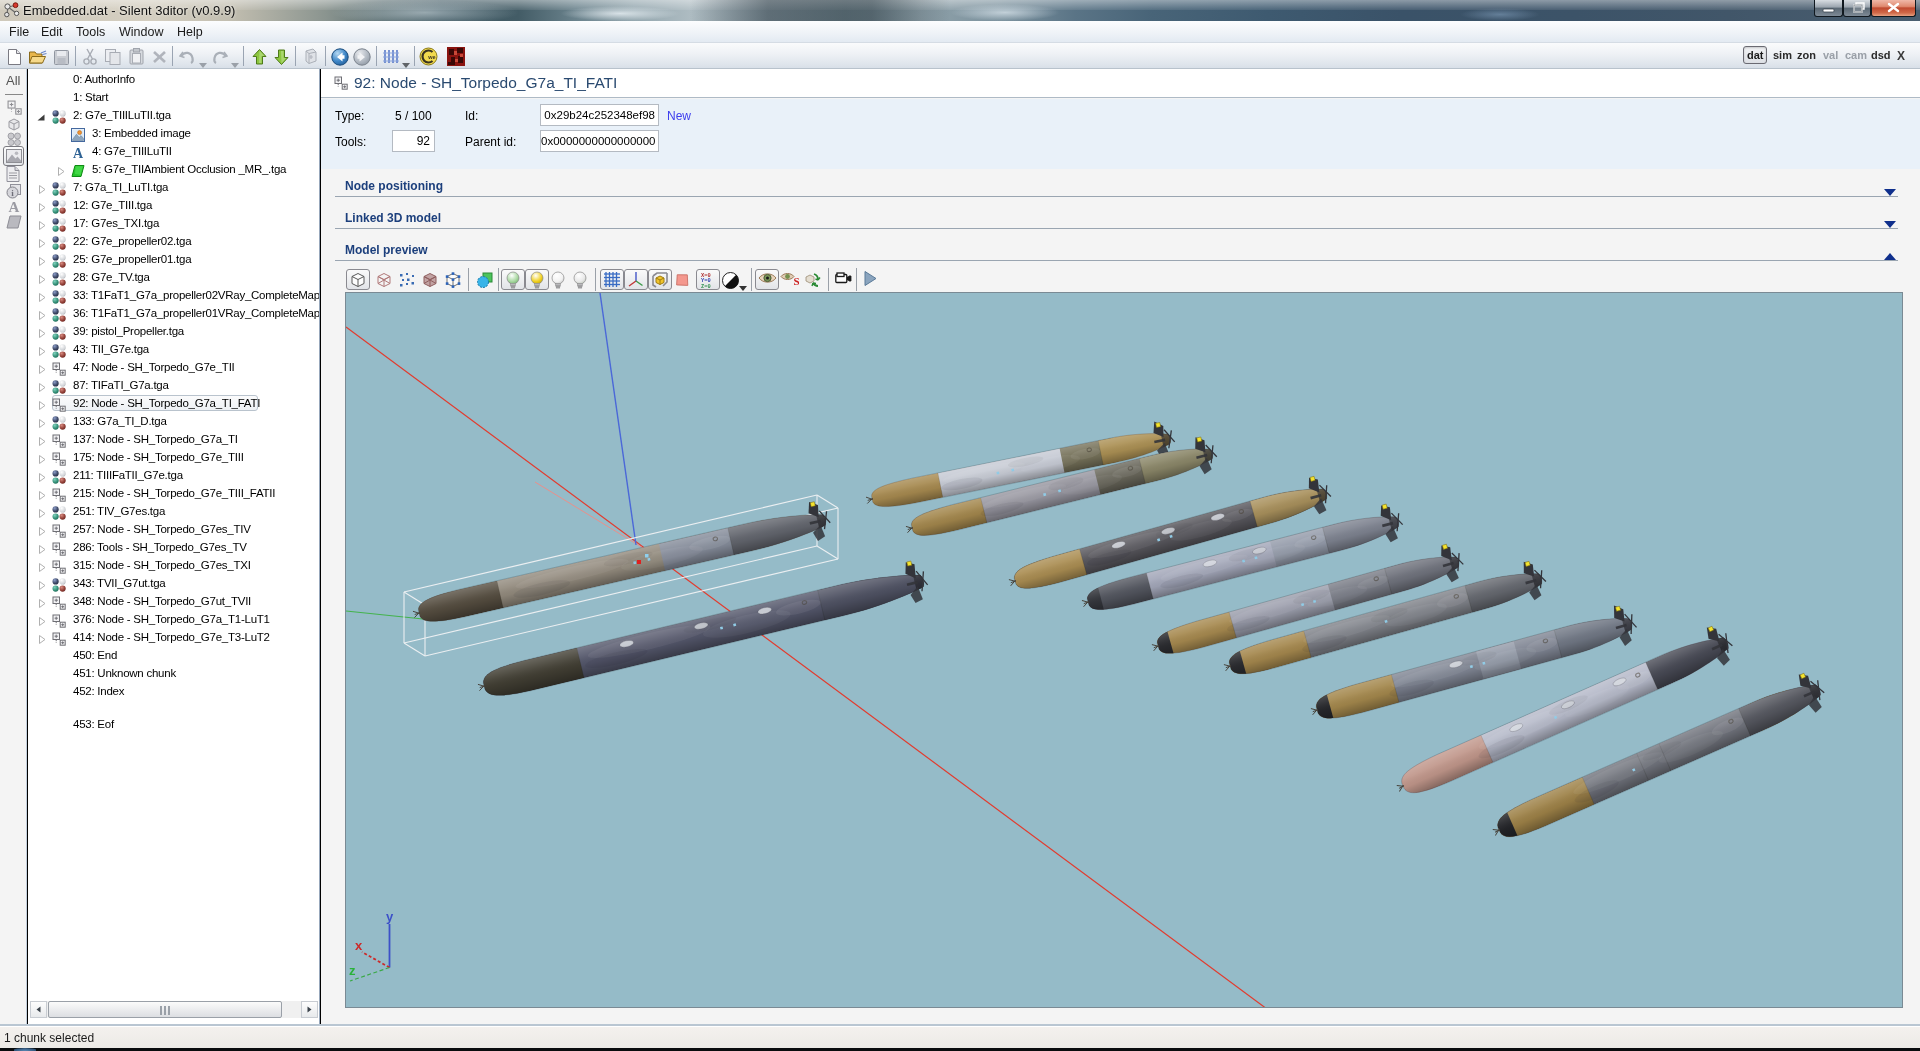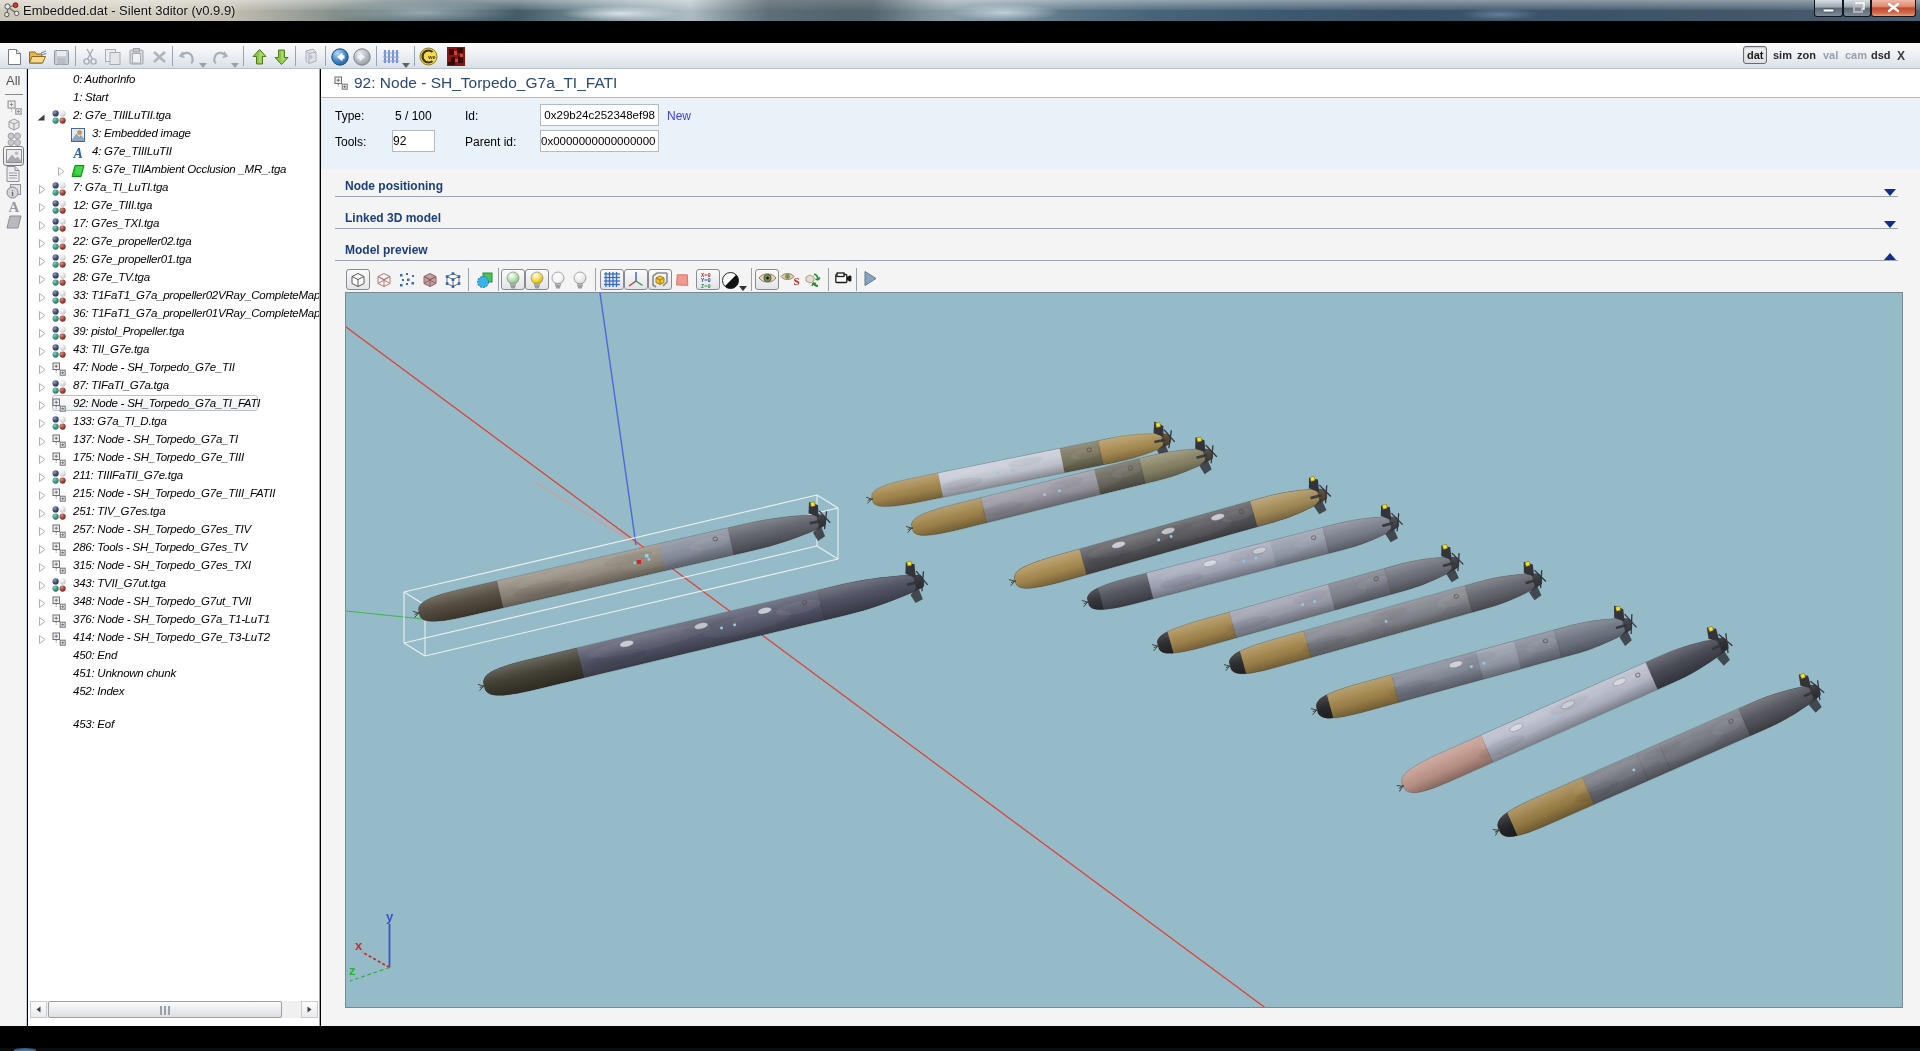--- a/index.html
+++ b/index.html
@@ -6,21 +6,21 @@
 #titlebar { position:absolute; left:0; top:0; width:1920px; height:21px;
   background:linear-gradient(90deg,#cfc9bb 0%,#d4cec0 8%,#c2beb0 12%,#8a948f 17%,#5a6e72 20%,#3f5862 23%,#435c66 27%,#6a828c 30%,#93a6ae 33%,#aebcc2 36%,#9cacb4 40%,#84989f 44%,#90a2aa 48%,#7c929e 52%,#5a7486 56%,#486478 60%,#3e5a70 66%,#3a5268 73%,#3c5368 82%,#415669 90%,#4a5e70 100%);
 }
 #titlebar .sheen { position:absolute; left:0; top:0; width:100%; height:10px; background:linear-gradient(rgba(255,255,255,0.42),rgba(255,255,255,0.08)); }
 #titletext { position:absolute; left:23px; top:3px; font-size:13px; color:#101010; text-shadow:0 0 3px rgba(255,255,255,0.8); }
 #menubar { position:absolute; left:0; top:21px; width:1920px; height:22px; background:linear-gradient(#fcfdfe,#eef2f7 60%,#e3eaf2); border-bottom:1px solid #d5dce4; }
 .menu { position:absolute; top:3.5px; font-size:12.5px; color:#1a1a1a; }
 #toolbar { position:absolute; left:0; top:43px; width:1920px; height:26px; background:linear-gradient(#fafbfc,#eef1f5 45%,#dfe5ec 85%,#d8dfe8); border-bottom:1px solid #b8c2cc; }
 .ftab { position:absolute; top:6px; font-size:11px; font-weight:bold; }
 #leftstrip { position:absolute; left:0; top:69px; width:27px; height:957px; background:#f4f4f4; border-right:1px solid #c2cedc; }
-#tree { position:absolute; left:28px; top:69px; width:292px; height:957px; background:#ffffff; border-right:1px solid #98a8bc; overflow:hidden; font-size:11.5px; letter-spacing:-0.25px; color:#000;font-style:italic; }
+#tree { position:absolute; left:28px; top:69px; width:292px; height:957px; background:#ffffff; border-right:1px solid #98a8bc; overflow:hidden; font-size:11.5px; letter-spacing:-0.25px; color:#000; }
 #rightpanel { position:absolute; left:321px; top:69px; width:1599px; height:957px; background:#f4f4f4; }
 #statusbar { position:absolute; left:0; top:1026px; width:1920px; height:22px; background:linear-gradient(#f4f1ee,#eceae6); border-top:1px solid #fff; box-shadow:0 -2px 0 #b9c6d2; font-size:12px; color:#1a1a1a; }
 #taskbar { position:absolute; left:0; top:1048px; width:1920px; height:3px; background:#0a0c0e; }
 .winbtn { position:absolute; top:0; height:17px; border:1px solid #10181f; border-top:none; }
 </style></head>
 <body>
 <div id="win">
   <div id="titlebar">
     <div class="sheen"></div>
     <div style="position:absolute;left:330px;top:0;width:190px;height:21px;background:radial-gradient(ellipse at 50% 60%, rgba(220,230,235,0.55), rgba(220,230,235,0) 70%)"></div>
@@ -49,20 +49,27 @@
             <path d="M12,5 L12,3 L20,3 L20,9 L18,9" stroke-width="1.4"></path>
           </g>
           <rect x="10" y="5" width="8" height="7" fill="none" stroke="#3a444e" stroke-width="0.5"></rect>
         </svg></div>
     <div class="winbtn" style="left:1871px;width:45px;border-radius:0 0 3px 3px;background:linear-gradient(#f0b8a8 0%,#e08a70 40%,#c04a30 50%,#d06848 80%,#e8a080 100%)"><svg width="43" height="15">
           <g stroke="#fff" stroke-width="2.4" stroke-linecap="round">
             <line x1="17" y1="4" x2="26" y2="11"></line>
             <line x1="26" y1="4" x2="17" y2="11"></line>
           </g>
         </svg></div>
+  </div>
+  <div id="menubar">
+    <div class="menu" style="left:9px">File</div>
+    <div class="menu" style="left:41px">Edit</div>
+    <div class="menu" style="left:76px">Tools</div>
+    <div class="menu" style="left:119px">Window</div>
+    <div class="menu" style="left:177px">Help</div>
   </div>
   <div id="toolbar">
       <div style="position:absolute;left:8px;top:6px"><svg width="13" height="16" viewBox="0 0 13 16">
           <path d="M0.5,0.5 L8.5,0.5 L12.5,4.5 L12.5,15.5 L0.5,15.5 Z" fill="#fff" stroke="#7a7a82"></path>
           <path d="M8.5,0.5 L8.5,4.5 L12.5,4.5" fill="#e8e8ec" stroke="#7a7a82"></path>
         </svg></div>
 <div style="position:absolute;left:29px;top:7px"><svg width="18" height="14" viewBox="0 0 18 14">
           <path d="M0.5,2 L6,2 L7.5,4 L13,4 L13,13 L0.5,13 Z" fill="#e8b64c" stroke="#8a6a1a"></path>
           <path d="M3,6.5 L16.5,6.5 L13.5,13 L0.5,13 Z" fill="#f6d98a" stroke="#8a6a1a"></path>
           <path d="M12,3 L17,1 M13.5,4.5 L17.5,3.5" stroke="#6a86c8" stroke-width="1.2" fill="none"></path>
@@ -993,21 +1000,21 @@
           </g>
         </svg></div>
     <div style="position:absolute;left:33px;top:5px;font-size:15.5px;color:#2a4a70">92: Node - SH_Torpedo_G7a_TI_FATI</div>
     <div style="position:absolute;left:0;top:30px;width:1599px;height:70px;background:#e9f1f9"></div>
     <div style="position:absolute;left:14px;top:40px;font-size:12px">Type:</div>
     <div style="position:absolute;left:74px;top:40px;font-size:12px">5 / 100</div>
     <div style="position:absolute;left:144px;top:40px;font-size:12px">Id:</div>
     <div class="inp" style="position:absolute;left:219px;top:35px;width:119px;height:22px;background:#fff;border:1px solid #b4bac2;font-size:11.5px;text-align:right;line-height:20px;padding-right:3px">0x29b24c252348ef98</div>
     <div style="position:absolute;left:346px;top:40px;font-size:12px;color:#3d3dee">New</div>
     <div style="position:absolute;left:14px;top:66px;font-size:12px">Tools:</div>
-    <div class="inp" style="position:absolute;left:71px;top:61px;width:43px;height:22px;background:#fff;border:1px solid #b4bac2;font-size:12px;text-align:left;line-height:20px;padding-right:4px">92</div>
+    <div class="inp" style="position:absolute;left:71px;top:61px;width:43px;height:22px;background:#fff;border:1px solid #b4bac2;font-size:12px;text-align:right;line-height:20px;padding-right:4px">92</div>
     <div style="position:absolute;left:144px;top:66px;font-size:12px">Parent id:</div>
     <div class="inp" style="position:absolute;left:219px;top:61px;width:119px;height:22px;background:#fff;border:1px solid #b4bac2;font-size:11.5px;text-align:right;line-height:20px;padding-right:4px">0x0000000000000000</div>
     <div style="position:absolute;left:24px;top:110px;font-size:12px;font-weight:bold;color:#1c3f7c">Node positioning</div>
     <div style="position:absolute;left:1563px;top:113px"><svg width="12" height="7">
           <path d="M0,0 L12,0 L6,7 Z" fill="#0f2f8c"></path>
         </svg></div>
     <div style="position:absolute;left:14px;top:127px;width:1563px;height:1px;background:#9aa5b1"></div>
     <div style="position:absolute;left:24px;top:142px;font-size:12px;font-weight:bold;color:#1c3f7c">Linked 3D model</div>
     <div style="position:absolute;left:1563px;top:145px"><svg width="12" height="7">
           <path d="M0,0 L12,0 L6,7 Z" fill="#0f2f8c"></path>
@@ -1645,15 +1652,18 @@
 <rect x="299" y="261" width="3.5" height="3.5" fill="#8ed0ee"></rect>
 <g font-family="Liberation Sans, sans-serif" font-size="13" font-weight="bold">
 <line x1="43.5" y1="631" x2="43.5" y2="674.5" stroke="#3c50c8" stroke-width="1.8"></line>
 <text x="40" y="628" fill="#3c50c8">y</text>
 <line x1="43.5" y1="674.5" x2="16" y2="659" stroke="#cc2a2a" stroke-width="1.8" stroke-dasharray="3,2.2"></line>
 <text x="9" y="657" fill="#cc2a2a">x</text>
 <line x1="43.5" y1="674.5" x2="4" y2="688" stroke="#3aa946" stroke-width="1.2" stroke-dasharray="4,2.5"></line>
 <text x="3" y="682" fill="#2ab23a">z</text>
 </g>
 </svg></div>
+  <div id="statusbar">
+      <div style="position:absolute;left:4px;top:4px">1 chunk selected</div>
+    </div>
   <div id="taskbar">
       <div style="position:absolute;left:14px;top:0px;width:22px;height:3px;border-radius:50% 50% 0 0;background:radial-gradient(ellipse at 50% 100%, #5a88b4, #1e3e60)"></div>
     </div>
 </div>
 </body></html>

